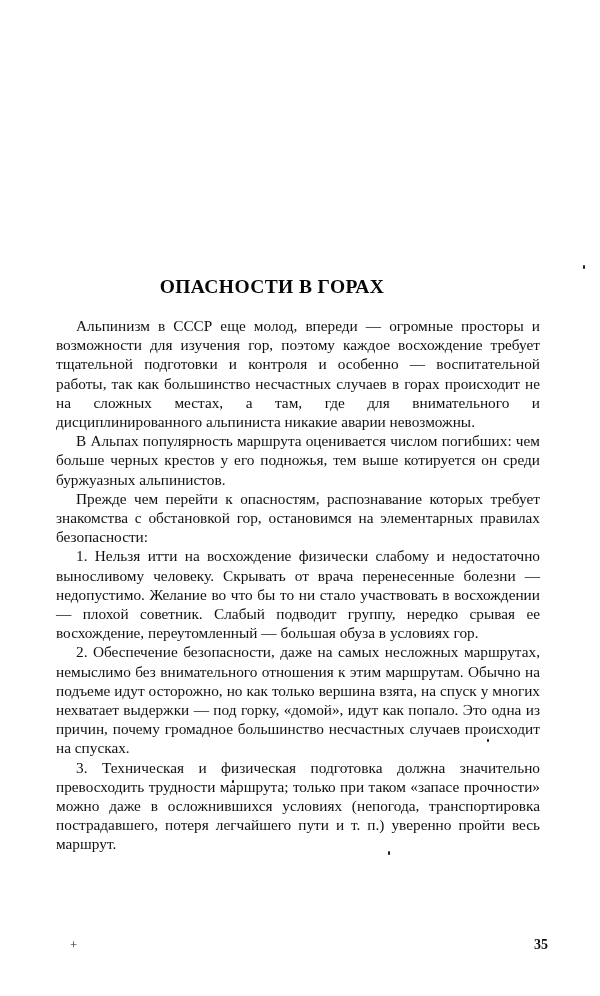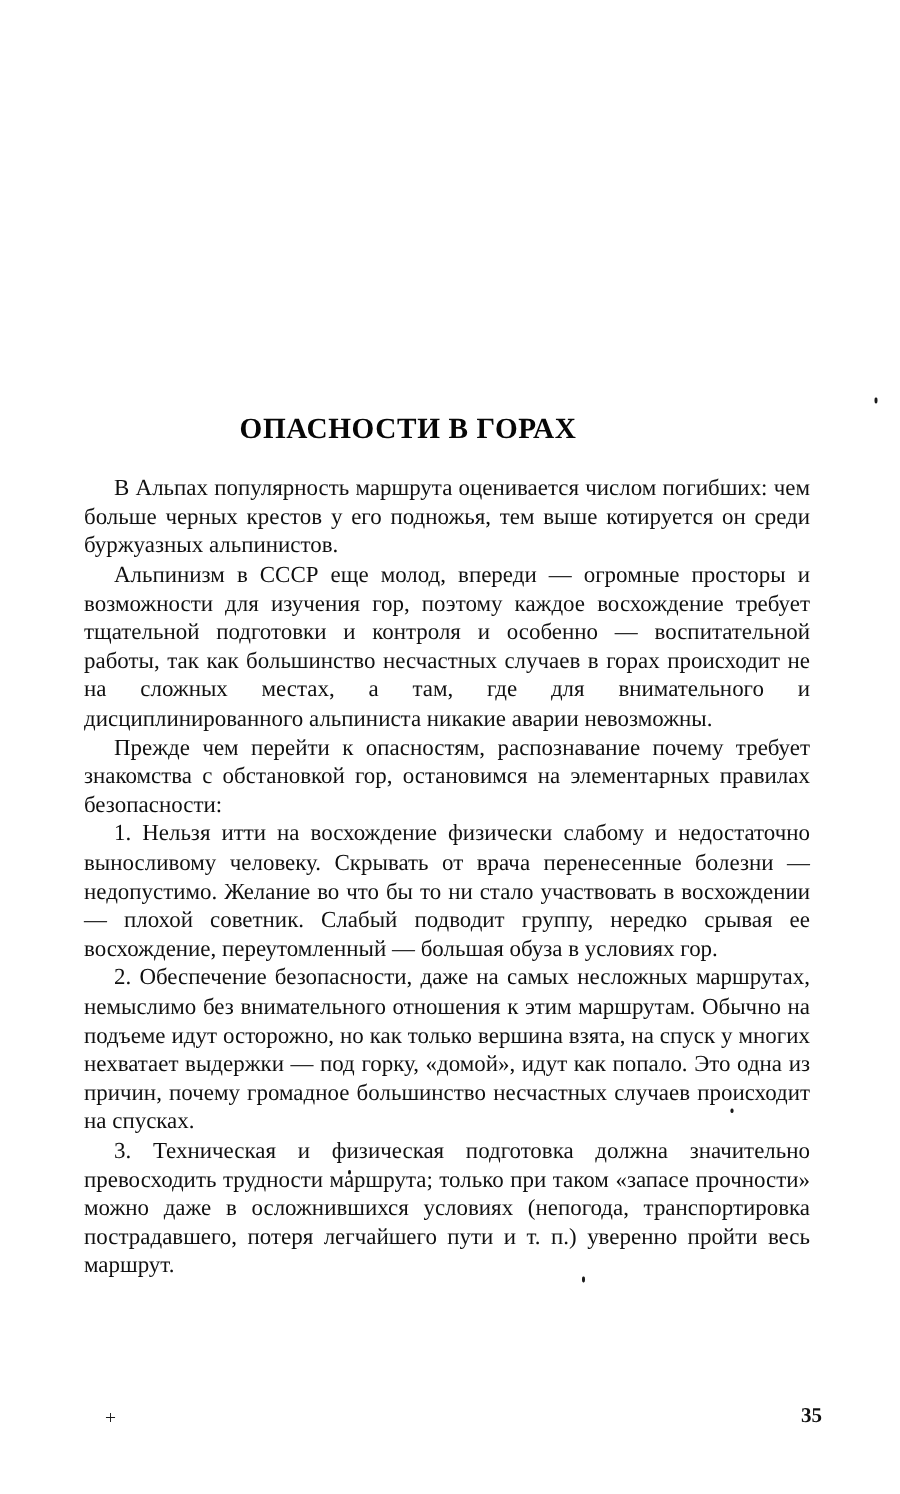--- a/index.html
+++ b/index.html
@@ -80,25 +80,25 @@
 <body>
 
 <div class="page">
 
   <div class="speck" style="left:583px; top:221px; width:2px; height:4px;"></div>
 
   <div class="textblock">
 
     <h1 class="chapter-title">ОПАСНОСТИ В ГОРАХ</h1>
 
+    <p class="para">Альпинизм в СССР еще молод, впереди — огромные просторы и возможности для изучения гор, поэтому каждое восхождение требует тщательной подготовки и контроля и особенно — воспитательной работы, так как большинство несчастных случаев в горах происходит не на сложных местах, а там, где для внимательного и дисциплинированного альпиниста никакие аварии невозможны.</p>
+
     <p class="para">В Альпах популярность маршрута оценивается числом погибших: чем больше черных крестов у его подножья, тем выше котируется он среди буржуазных альпинистов.</p>
 
-    <p class="para">Альпинизм в СССР еще молод, впереди — огромные просторы и возможности для изучения гор, поэтому каждое восхождение требует тщательной подготовки и контроля и особенно — воспитательной работы, так как большинство несчастных случаев в горах происходит не на сложных местах, а там, где для внимательного и дисциплинированного альпиниста никакие аварии невозможны.</p>
-
-    <p class="para">Прежде чем перейти к опасностям, распознавание почему требует знакомства с обстановкой гор, остановимся на элементарных правилах безопасности:</p>
+    <p class="para">Прежде чем перейти к опасностям, распознавание которых требует знакомства с обстановкой гор, остановимся на элементарных правилах безопасности:</p>
 
     <p class="para">1. Нельзя итти на восхождение физически слабому и недостаточно выносливому человеку. Скрывать от врача перенесенные болезни — недопустимо. Желание во что бы то ни стало участвовать в восхождении — плохой советник. Слабый подводит группу, нередко срывая ее восхождение, переутомленный — большая обуза в условиях гор.</p>
 
     <p class="para">2. Обеспечение безопасности, даже на самых несложных маршрутах, немыслимо без внимательного отношения к этим маршрутам. Обычно на подъеме идут осторожно, но как только вершина взята, на спуск у многих нехватает выдержки — под горку, «домой», идут как попало. Это одна из причин, почему громадное большинство несчастных случаев происходит на спусках.</p>
 
     <p class="para">3. Техническая и физическая подготовка должна значительно превосходить трудности маршрута; только при таком «запасе прочности» можно даже в осложнившихся условиях (непогода, транспортировка пострадавшего, потеря легчайшего пути и т. п.) уверенно пройти весь маршрут.</p>
 
 
   </div>
 

